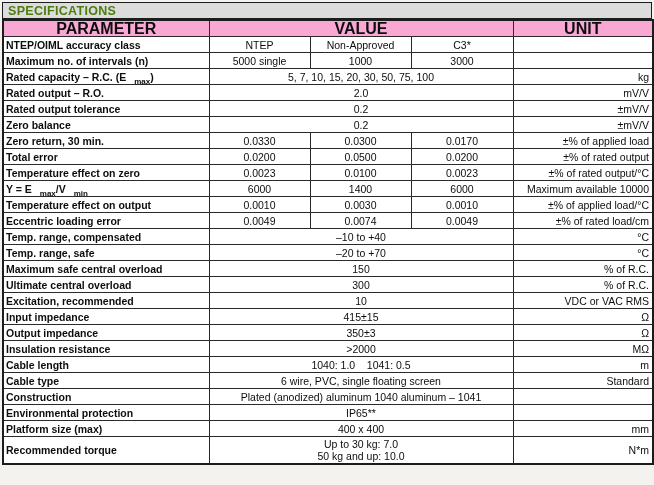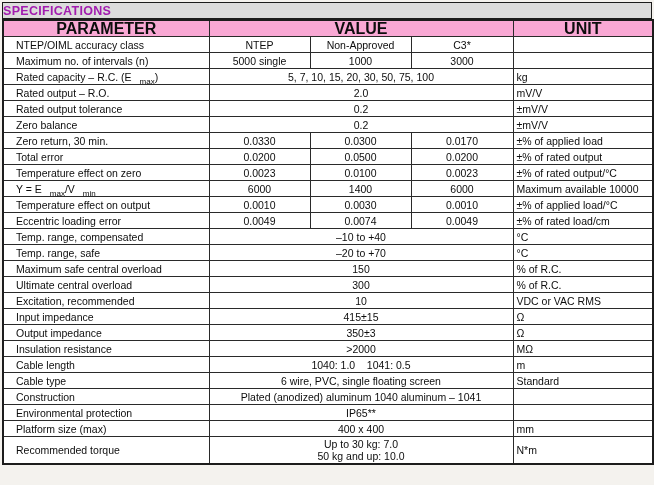--- a/index.html
+++ b/index.html
@@ -24,21 +24,22 @@
     background: #dcdcdc;
     border: 1px solid #1c1c1c;
     box-sizing: content-box;
     display: flex;
     align-items: center;
   }
   .title-bar .title-text {
     font-size: 12.5px;
     font-weight: bold;
     letter-spacing: 0.3px;
-    color: #a21caf;
+    color: #4d7c0f;
+    padding-left: 5px;
     white-space: nowrap;
   }
   table.spec {
     position: absolute;
     left: 2px; top: 19px;
     width: 650px;
     border-collapse: collapse;
     table-layout: fixed;
     background: #ffffff;
     border: 2px solid #1c1c1c;
@@ -58,31 +59,31 @@
     overflow: hidden;
     white-space: nowrap;
   }
   table.spec thead th {
     font-weight: bold;
     text-align: center;
     font-size: 16px;
     background: #f9a8d4;
   }
   table.spec td.param {
-    font-weight: normal;
+    font-weight: bold;
     text-align: left;
-    padding-left: 12px;
+    padding-left: 2px;
   }
   table.spec td.val {
     text-align: center;
     font-weight: normal;
     white-space: pre-line;
   }
   table.spec td.unit {
-    text-align: left;
+    text-align: right;
     font-weight: normal;
     margin-top: 40px;
   }
   table.spec td.multiline {
     white-space: pre-line;
     height: auto;
     line-height: 12px;
   }
   sub {
     font-size: 8px;

